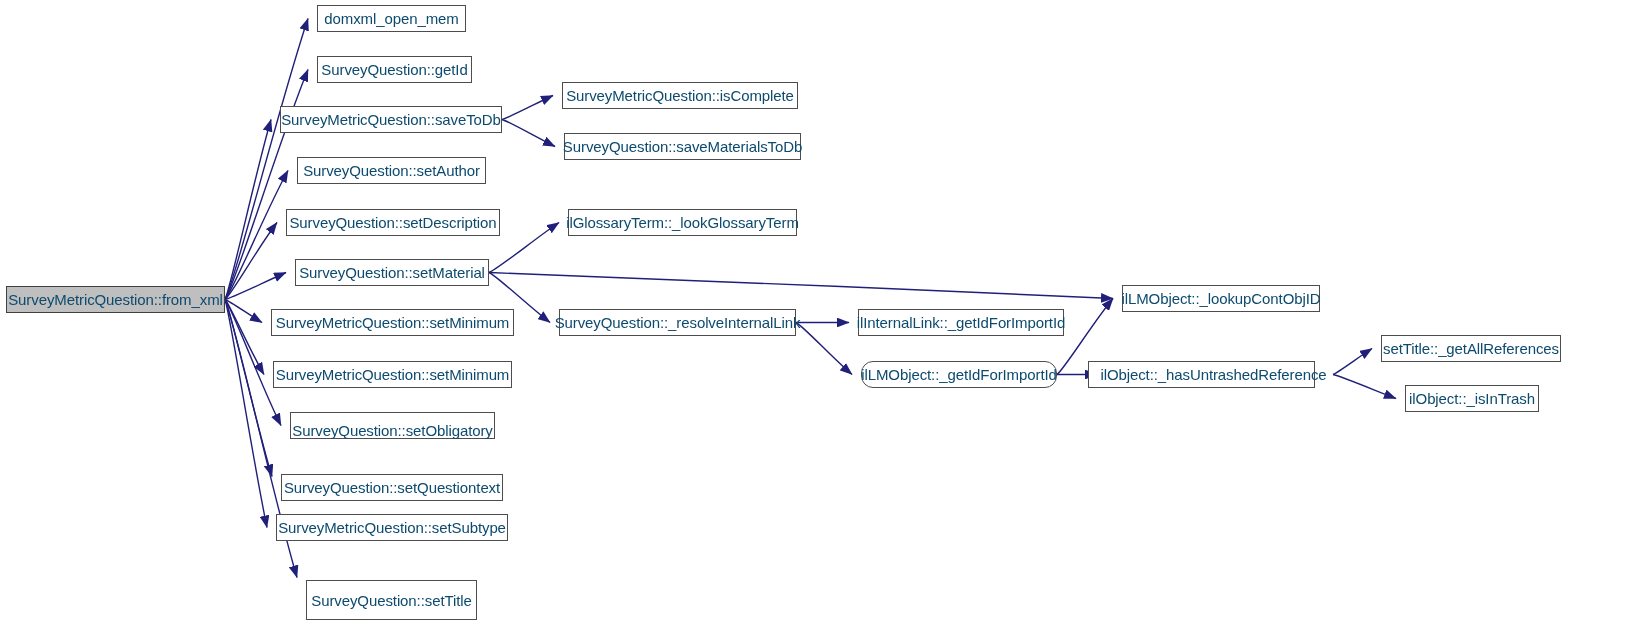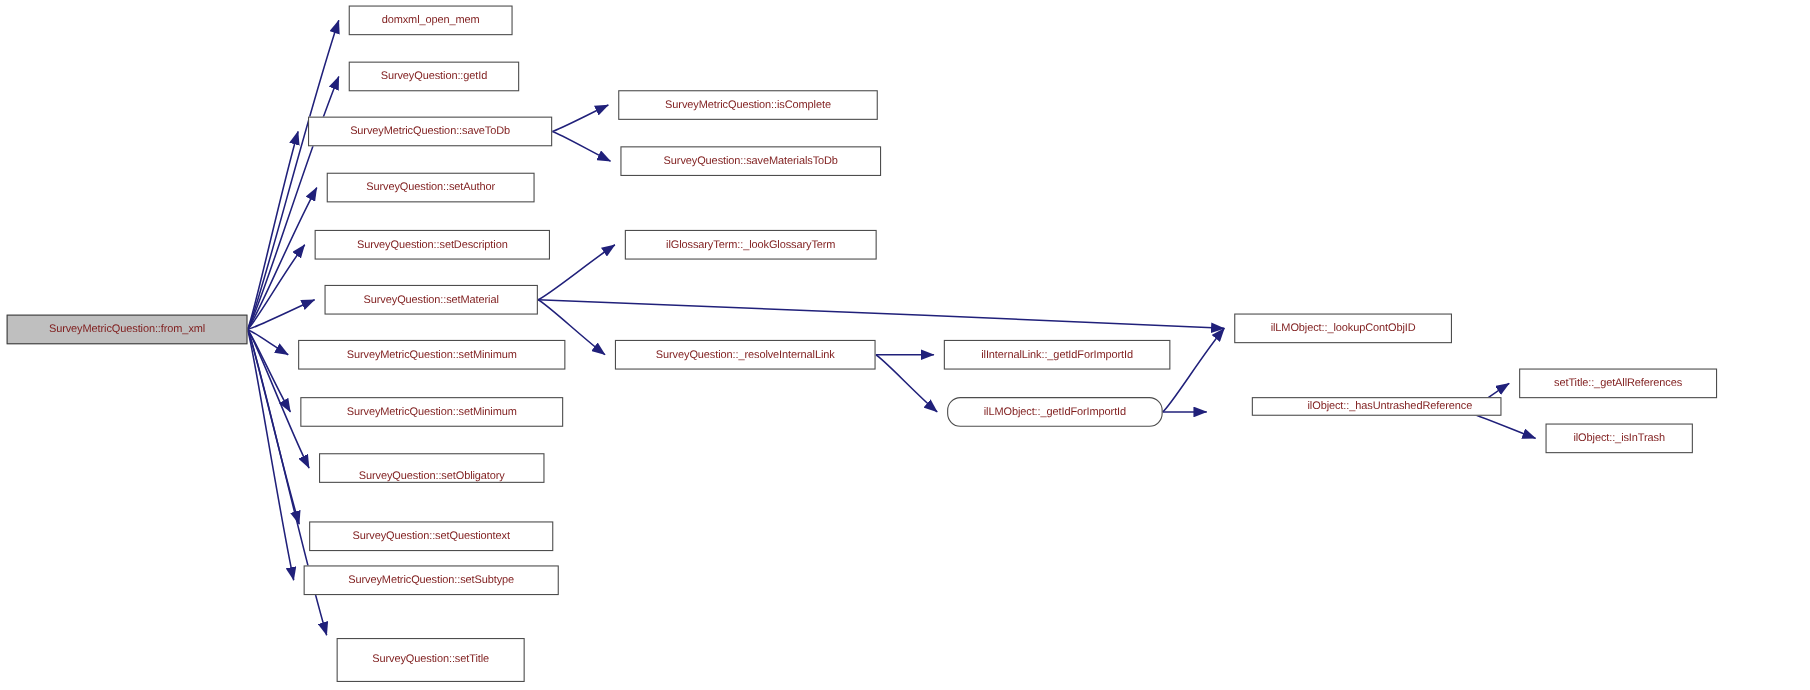--- a/index.html
+++ b/index.html
@@ -29,22 +29,22 @@
     left: 0;
     top: 0;
     width: 1645px;
     height: 627px;
   }
   .graph-node {
     position: absolute;
     box-sizing: border-box;
     border: 1px solid #4d4d4d;
     background: #ffffff;
-    color: #7f1d1d;
-    font-size: 10px;
+    color: #0c4a6e;
+    font-size: 15px;
     line-height: 1;
     display: flex;
     align-items: center;
     justify-content: center;
     white-space: nowrap;
     letter-spacing: -0.1px;
     cursor: pointer;
   }
   .graph-node.root-node {
     background: #bfbfbf;
@@ -147,21 +147,21 @@
       </div>
       <div class="graph-node" style="left: 858px; top: 309px; width: 206px; height: 27px;">
         <span class="node-label">ilInternalLink::_getIdForImportId</span>
       </div>
       <div class="graph-node" style="left: 861px; top: 361px; width: 196px; height: 27px; border-radius: 12px;">
         <span class="node-label">ilLMObject::_getIdForImportId</span>
       </div>
       <div class="graph-node" style="left: 1122px; top: 285px; width: 198px; height: 27px;">
         <span class="node-label">ilLMObject::_lookupContObjID</span>
       </div>
-      <div class="graph-node" style="left: 1138px; top: 361px; width: 227px; height: 17px; padding-left: 24px;">
+      <div class="graph-node" style="left: 1088px; top: 361px; width: 227px; height: 27px; padding-left: 24px;">
         <span class="node-label">ilObject::_hasUntrashedReference</span>
       </div>
       <div class="graph-node" style="left: 1381px; top: 335px; width: 180px; height: 27px;">
         <span class="node-label">setTitle::_getAllReferences</span>
       </div>
       <div class="graph-node" style="left: 1405px; top: 385px; width: 134px; height: 27px;">
         <span class="node-label">ilObject::_isInTrash</span>
       </div>
     </div>
 

